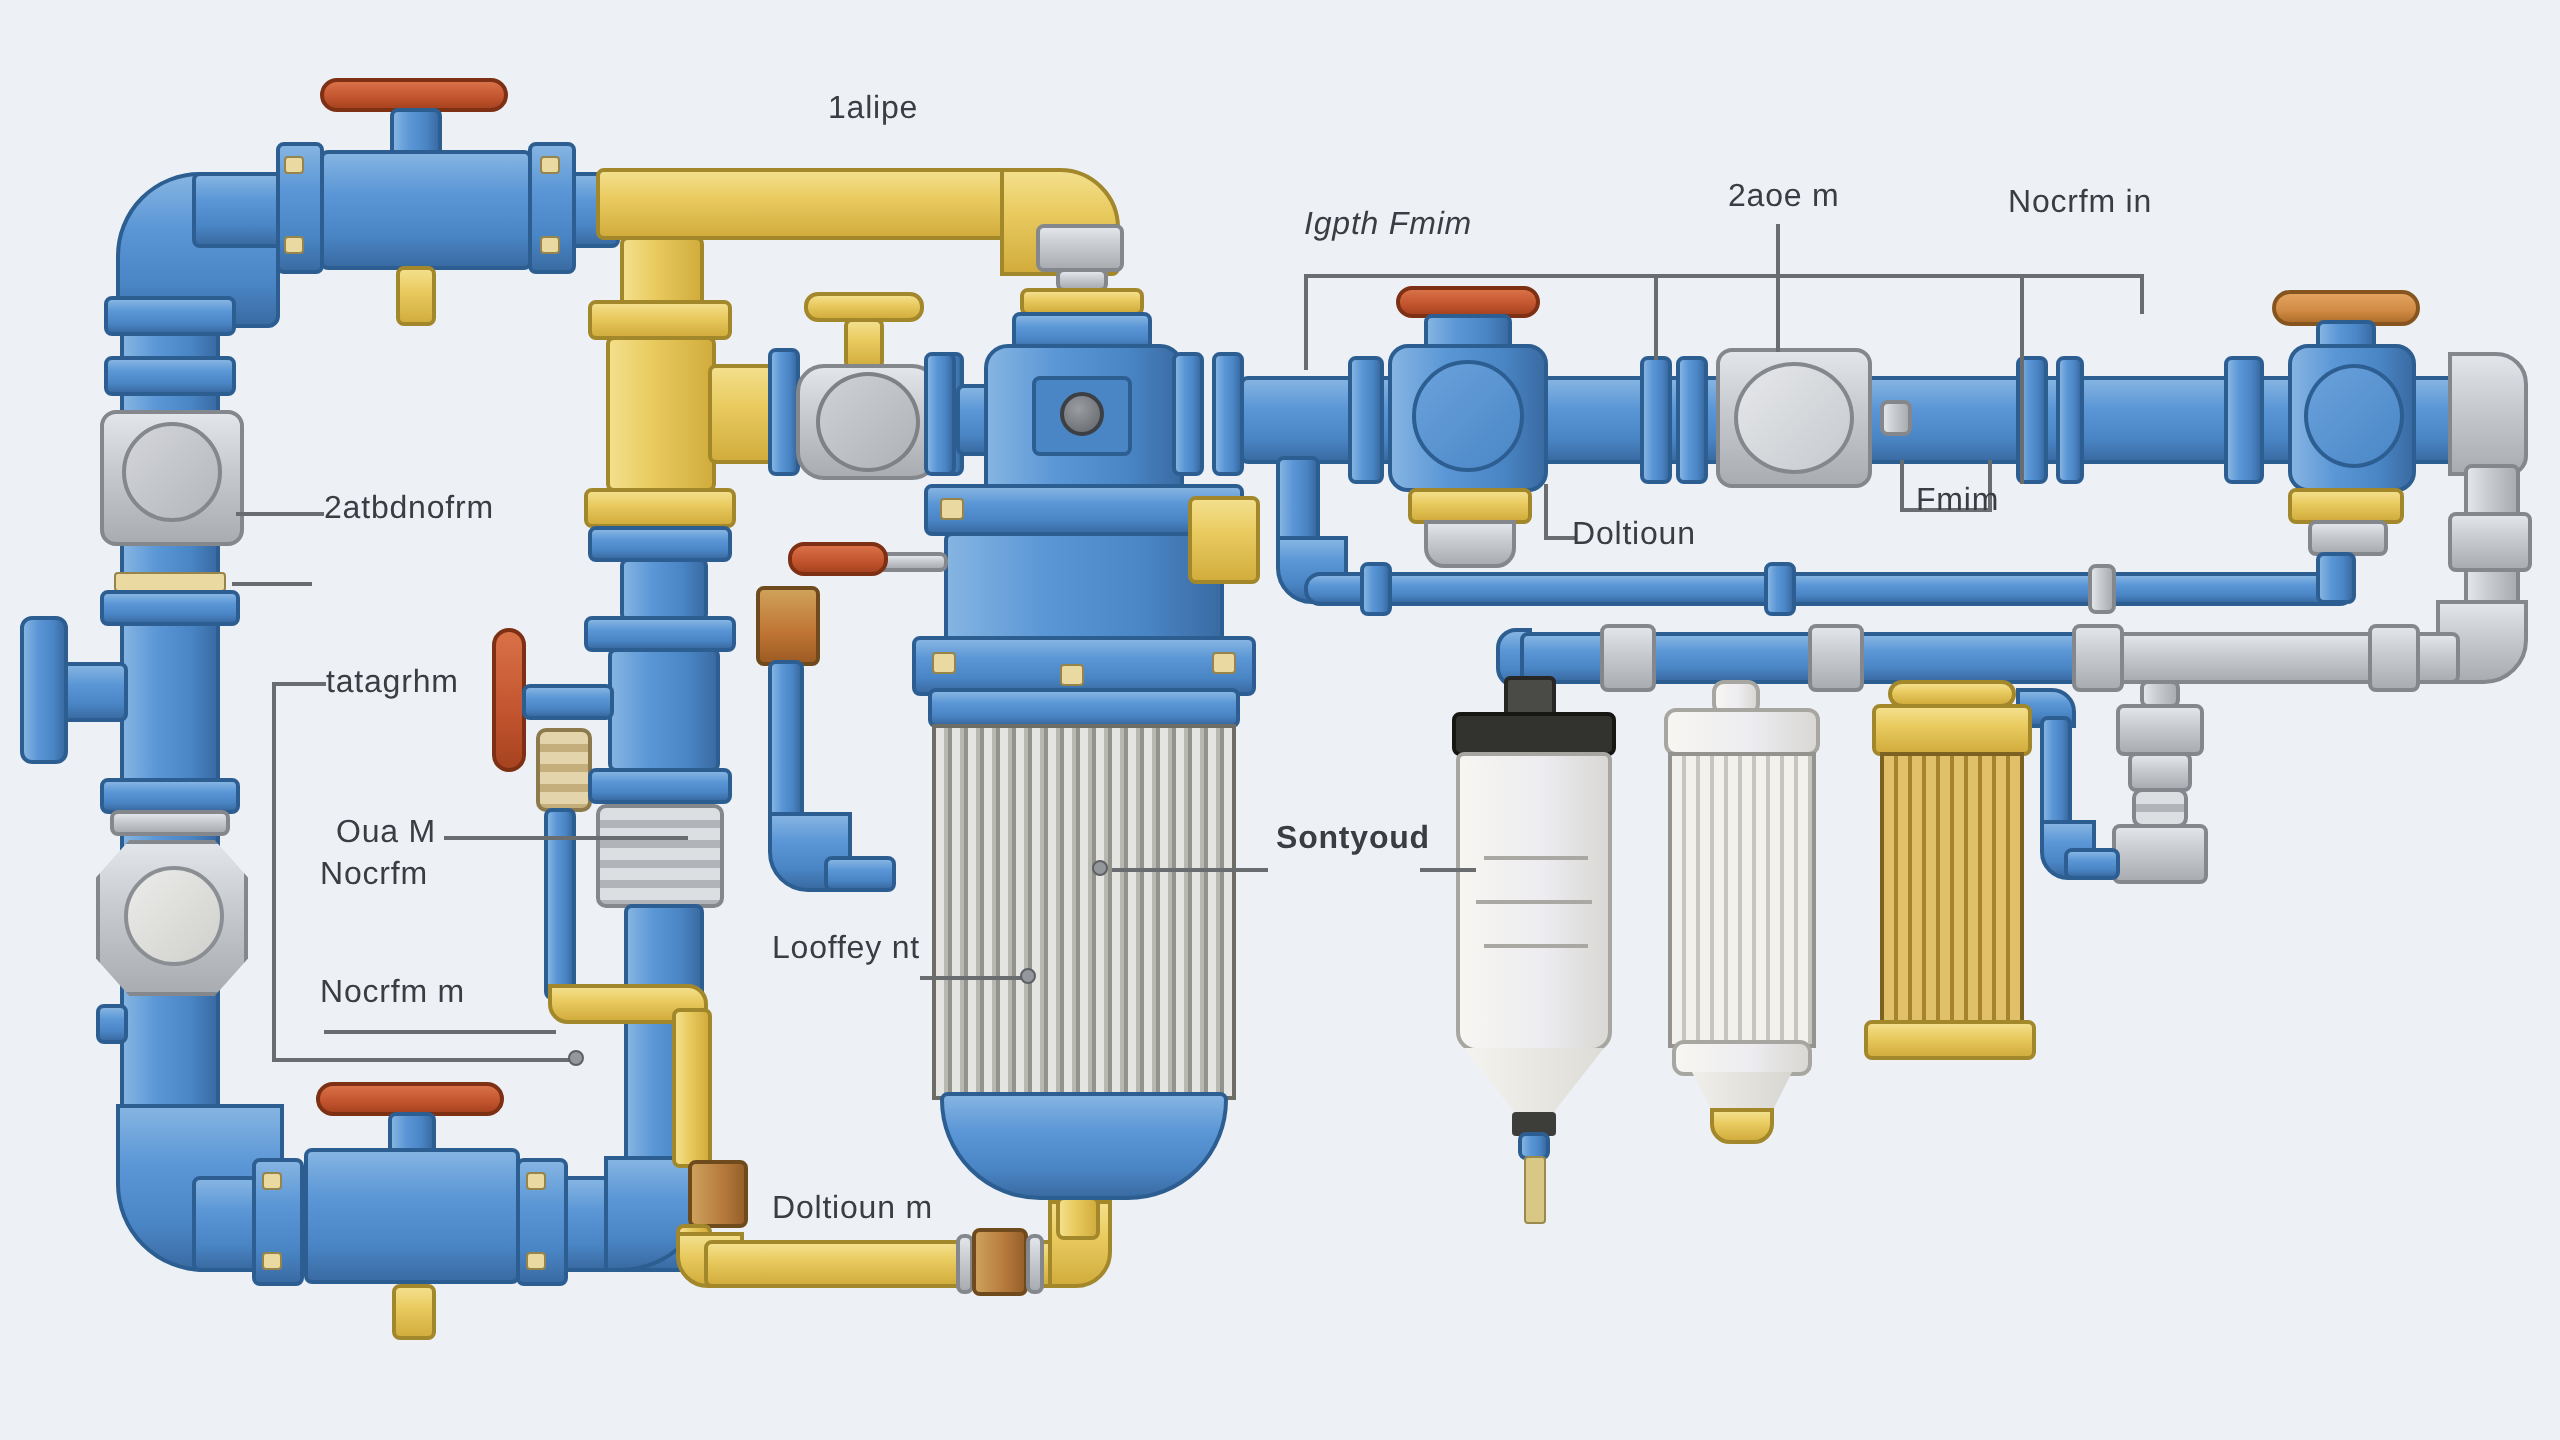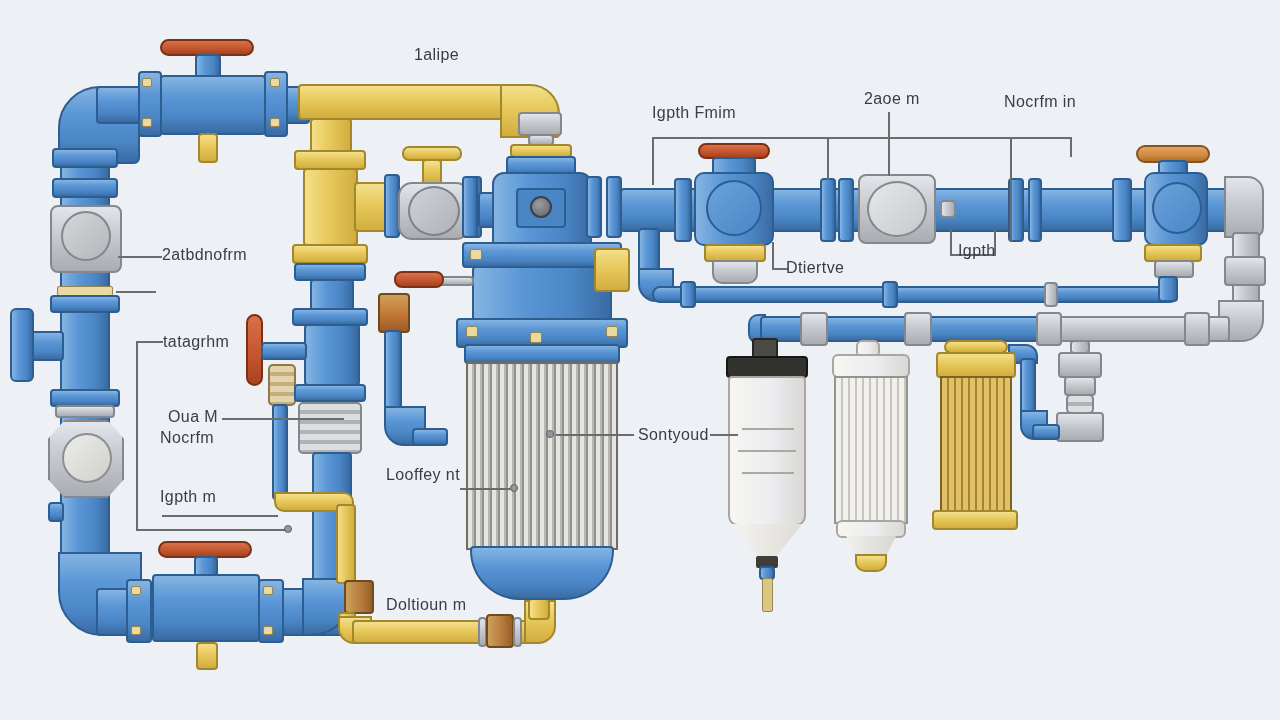--- a/index.html
+++ b/index.html
@@ -253,27 +253,27 @@
   <div class="el ln" style="left:556px;top:434px;width:78px;height:2px;"></div>
   <div class="el dot" style="left:546px;top:430px;"></div>
   <div class="el ln" style="left:710px;top:434px;width:28px;height:2px;"></div>
   <div class="el ln" style="left:772px;top:242px;width:2px;height:28px;"></div>
   <div class="el ln" style="left:772px;top:268px;width:16px;height:2px;"></div>
   <div class="el ln" style="left:950px;top:230px;width:2px;height:26px;"></div>
   <div class="el ln" style="left:994px;top:230px;width:2px;height:26px;"></div>
   <div class="el ln" style="left:950px;top:254px;width:46px;height:2px;"></div>
 
   <div class="el lbl" style="left:414px;top:46px;">1alipe</div>
-  <div class="el lbl" style="left:652px;top:104px;">Igpth Fmim</div>
+  <div class="el lbl" style="left:652px;top:104px;font-style:italic;">Igpth Fmim</div>
   <div class="el lbl" style="left:864px;top:90px;">2aoe m</div>
   <div class="el lbl" style="left:1004px;top:93px;">Nocrfm in</div>
   <div class="el lbl" style="left:162px;top:246px;">2atbdnofrm</div>
   <div class="el lbl" style="left:163px;top:333px;">tatagrhm</div>
   <div class="el lbl" style="left:168px;top:408px;">Oua M</div>
   <div class="el lbl" style="left:160px;top:429px;">Nocrfm</div>
-  <div class="el lbl" style="left:160px;top:488px;">Igpth m</div>
+  <div class="el lbl" style="left:160px;top:488px;">Nocrfm m</div>
   <div class="el lbl" style="left:386px;top:466px;">Looffey nt</div>
-  <div class="el lbl" style="left:638px;top:426px;">Sontyoud</div>
+  <div class="el lbl" style="left:638px;top:411px;font-weight:bold;">Sontyoud</div>
   <div class="el lbl" style="left:386px;top:596px;">Doltioun m</div>
-  <div class="el lbl" style="left:786px;top:259px;">Dtiertve</div>
-  <div class="el lbl" style="left:958px;top:242px;">Igpth</div>
+  <div class="el lbl" style="left:786px;top:259px;">Doltioun</div>
+  <div class="el lbl" style="left:958px;top:242px;">Fmim</div>
 
 </div>
 
 </body></html>

